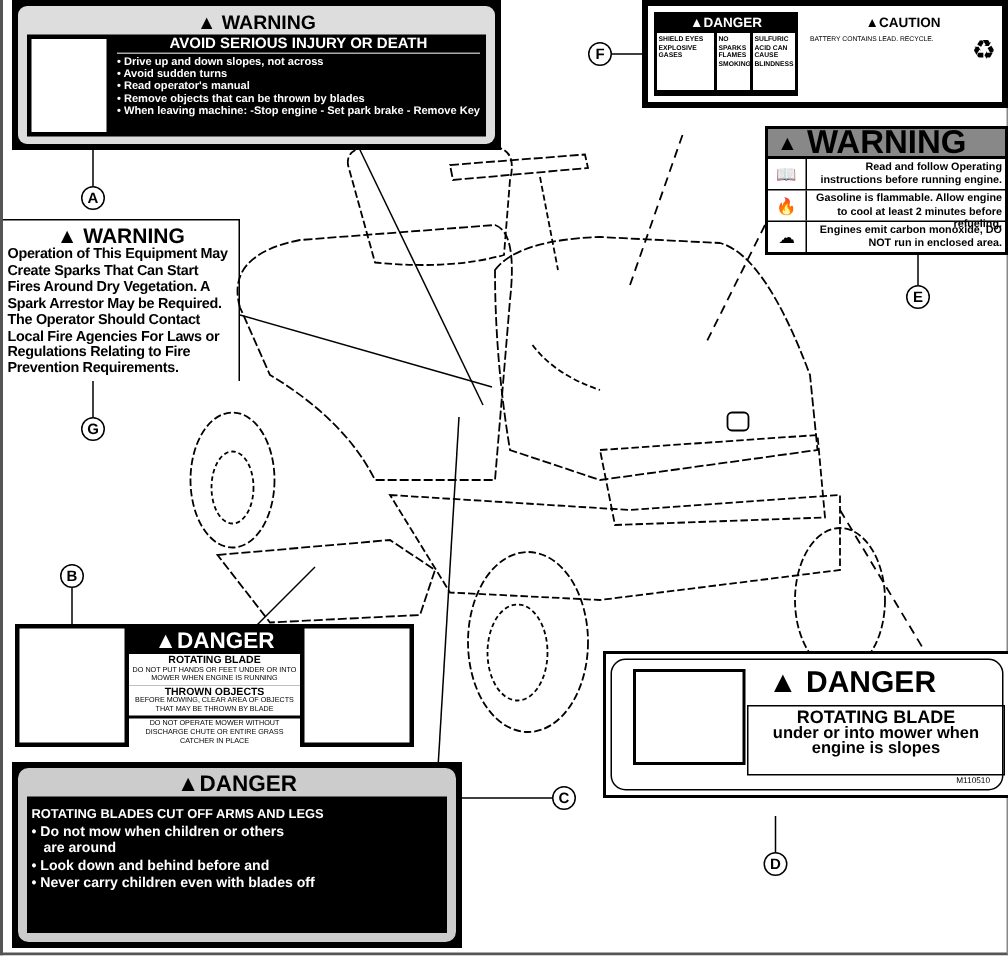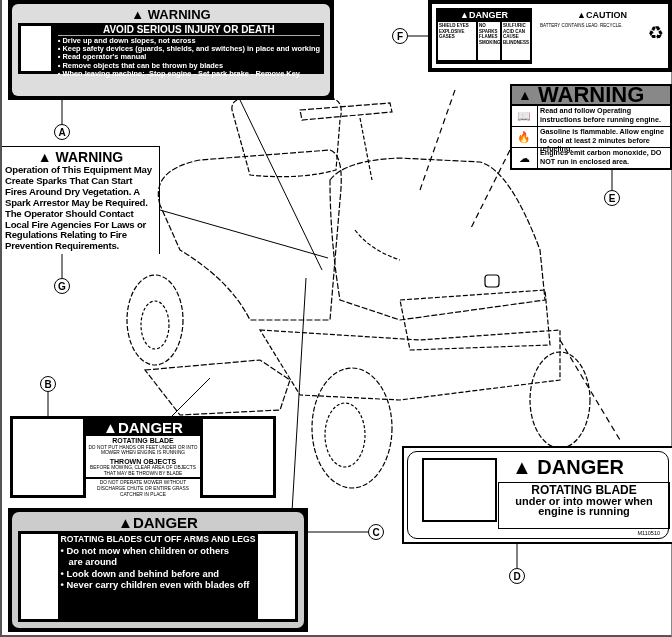--- a/index.html
+++ b/index.html
@@ -10,21 +10,21 @@
   svg.art { position: absolute; left: 0; top: 0; }
 
   
   .callout { position: absolute; width: 16px; height: 16px; border: 1.5px solid #000; border-radius: 50%; background: #fff;
     font: bold 10px "Liberation Sans", sans-serif; display: flex; align-items: center; justify-content: center; }
 
   
   #label-a { left: 8px; top: 0; width: 326px; height: 100px; background: #000; padding: 4px; }
   #label-a .inner { background: #ddd; height: 100%; border-radius: 6px; padding: 3px 6px; }
   #label-a .title { text-align: center; font: bold 13px "Liberation Sans", sans-serif; }
-  #label-a .body { display: flex; background: #000; height: 51px; margin-top: 1px; }
+  #label-a .body { display: flex; background: #000; height: 68px; margin-top: 1px; }
   #label-a .pic { width: 56px; background: #fff; margin: 3px; }
   #label-a .txt { flex: 1; color: #fff; padding: 1px 4px; }
   #label-a .sub { text-align: center; font: bold 10px "Liberation Sans", sans-serif; border-bottom: 1px solid #aaa; margin-bottom: 1px; }
   #label-a li { list-style: none; font: bold 7.4px "Liberation Sans Narrow", "Liberation Sans", sans-serif; line-height: 8.2px; white-space: nowrap; }
   #label-a li::before { content: "• "; }
 
   
   #label-f { left: 428px; top: 0; width: 244px; height: 72px; background: #000; padding: 4px; }
   #label-f .inner { background: #fff; height: 100%; display: flex; }
   #label-f .danger { width: 96px; background: #000; margin: 4px; color: #fff; padding: 2px; }
@@ -34,47 +34,47 @@
   #label-f .caution { flex: 1; padding: 6px 4px; font: 4.5px "Liberation Sans", sans-serif; }
   #label-f .caution .h { text-align: center; font: bold 9px "Liberation Sans", sans-serif; margin-bottom: 3px; }
 
   
   #label-e { left: 510px; top: 84px; width: 162px; height: 86px; border: 2px solid #000; background: #fff; }
   #label-e .head { background: #888; height: 20px; display: flex; align-items: center; font: bold 22px "Liberation Sans", sans-serif; border-bottom: 2px solid #000; overflow: hidden; }
   #label-e .head .tri { width: 26px; text-align: center; font-size: 14px; }
   #label-e .row { display: flex; border-bottom: 1px solid #000; height: 21px; }
   #label-e .row:last-child { border-bottom: none; }
   #label-e .ico { width: 26px; border-right: 1px solid #000; display: flex; align-items: center; justify-content: center; font-size: 11px; }
-  #label-e .t { flex: 1; font: bold 7.2px "Liberation Sans", sans-serif; line-height: 8.5px; padding: 1px 2px; }
+  #label-e .t { flex: 1; font: bold 7.2px "Liberation Sans", sans-serif; line-height: 8.5px; padding: 1px 2px; text-align: right; }
 
   
   #label-g { left: 2px; top: 146px; width: 158px; height: 108px; border-top: 1px solid #000; border-right: 1px solid #000; padding: 2px 3px; }
   #label-g .h { text-align: center; font: bold 14px "Liberation Sans", sans-serif; }
   #label-g .t { font: bold 9.6px "Liberation Sans", sans-serif; line-height: 10.9px; letter-spacing: -0.2px; }
 
   
   #label-b { left: 10px; top: 416px; width: 266px; height: 82px; background: #000; padding: 3px; display: flex; gap: 3px; }
   #label-b .box { background: #fff; }
   #label-b .mid { flex: 1; color: #fff; display: flex; flex-direction: column; }
   #label-b .mid .h { text-align: center; font: bold 15px "Liberation Sans", sans-serif; height: 18px; }
   #label-b .mid .c { background: #fff; color: #000; font: 4.8px "Liberation Sans", sans-serif; line-height: 5.6px; text-align: center; padding: 1px; margin-bottom: 2px; }
   #label-b .mid .c b { font-size: 7px; display: block; line-height: 7.5px; }
 
   
   #label-c { left: 8px; top: 508px; width: 300px; height: 124px; background: #000; padding: 4px; }
   #label-c .inner { background: #ccc; height: 100%; border-radius: 7px; padding: 2px 6px; }
   #label-c .h { text-align: center; font: bold 15px "Liberation Sans", sans-serif; height: 17px; }
-  #label-c .body { display: flex; background: #000; height: 91px; padding: 3px; gap: 3px; }
+  #label-c .body { display: flex; background: #000; height: 91px; padding: 3px; gap: 3px; flex-direction: column; }
   #label-c .pic { width: 50px; background: #fff; }
   #label-c .txt { flex: 1; color: #fff; font: bold 9.4px "Liberation Sans", sans-serif; line-height: 11.2px; }
   #label-c .txt .sub { font-size: 8.6px; white-space: nowrap; }
   #label-c li { list-style: none; white-space: nowrap; }
 
   
-  #label-d { left: 402px; top: 446px; width: 270px; height: 98px; border: 2px solid #000; border-right: none; background: #fff; padding: 3px; }
+  #label-d { left: 402px; top: 434px; width: 270px; height: 98px; border: 2px solid #000; border-right: none; background: #fff; padding: 3px; }
   #label-d .inner { border: 1px solid #000; border-radius: 10px; height: 100%; position: relative; }
   #label-d .pic { position: absolute; left: 14px; top: 6px; width: 75px; height: 64px; border: 2px solid #000; }
   #label-d .h { position: absolute; left: 104px; top: 4px; font: bold 20px "Liberation Sans", sans-serif; }
   #label-d .box { position: absolute; left: 90px; top: 30px; width: 172px; height: 47px; border: 1px solid #000; text-align: center; font: bold 11px "Liberation Sans", sans-serif; line-height: 10.5px; padding-top: 2px; }
   #label-d .box .sub { font-size: 12px; }
   #label-d .code { position: absolute; right: 8px; bottom: 2px; font: 5.5px "Liberation Sans", sans-serif; }
 </style>
 </head>
 <body>
 
@@ -123,21 +123,21 @@
 
 <div id="label-a" class="abs">
   <div class="inner">
     <div class="title">▲ <span>WARNING</span></div>
     <div class="body">
       <div class="pic"></div>
       <div class="txt">
         <div class="sub">AVOID SERIOUS INJURY OR DEATH</div>
         <ul>
           <li>Drive up and down slopes, not across</li>
-          <li>Keep safety devices (guards, shields, and switches) in place and working</li>
+          <li>Avoid sudden turns</li>
           <li>Read operator's manual</li>
           <li>Remove objects that can be thrown by blades</li>
           <li>When leaving machine: -Stop engine - Set park brake - Remove Key</li>
         </ul>
       </div>
     </div>
   </div>
 </div>
 <div class="callout" style="left:54px;top:124px;">A</div>
 
@@ -220,18 +220,18 @@
 </div>
 <div class="callout" style="left:368px;top:524px;">C</div>
 
 <div id="label-d" class="abs">
   <div class="inner">
     <div class="pic"></div>
     <div class="h">▲ <span>DANGER</span></div>
     <div class="box">
       <div class="sub">ROTATING BLADE</div>
       <div>under or into mower when</div>
-      <div>engine is running</div>
+      <div>engine is slopes</div>
     </div>
     <div class="code">M110510</div>
   </div>
 </div>
 <div class="callout" style="left:509px;top:568px;">D</div>
 
 </body></html>

